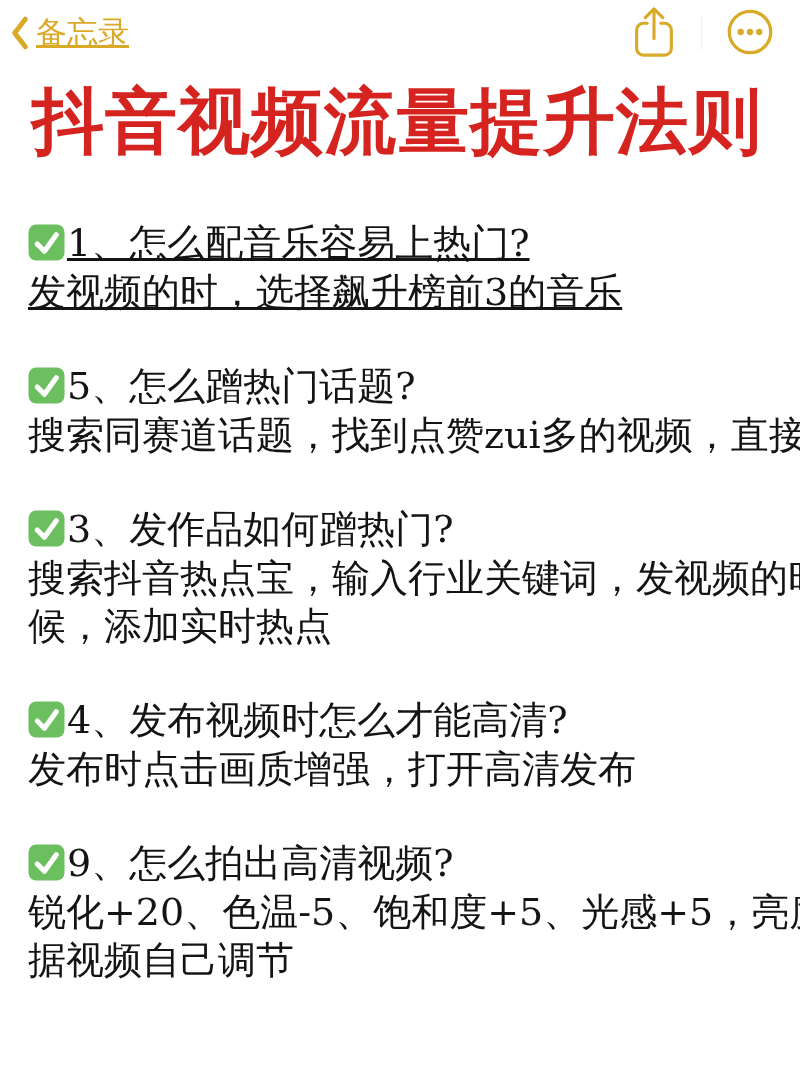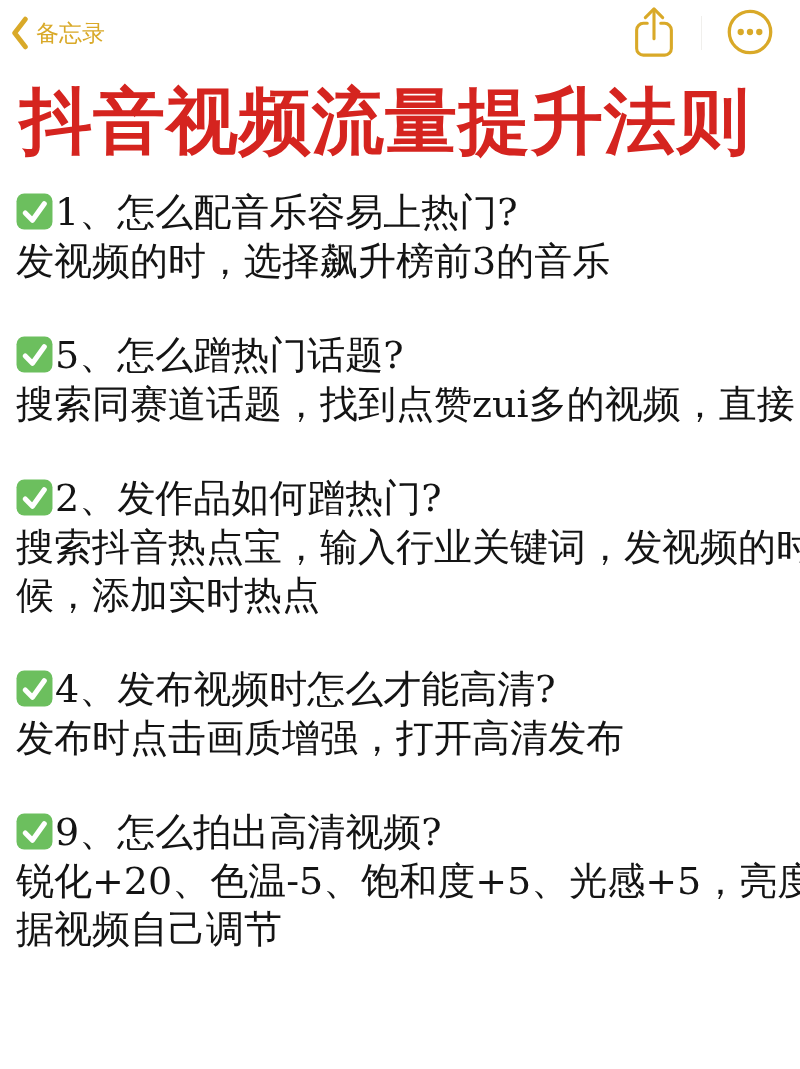--- a/index.html
+++ b/index.html
@@ -13,29 +13,30 @@
   }
   
   .topbar{
     display:flex;align-items:center;justify-content:space-between;
     height:62px;padding:2px 26px 0 10px;
     font-family:"Liberation Sans",sans-serif;
   }
   .back{
     display:flex;align-items:center;gap:6px;
     background:none;border:none;padding:0;cursor:pointer;
-    color:#D9A928;font-size:23px;
+    color:#D9A928;font-size:31px;
     font-family:"Liberation Sans",sans-serif;
+    text-decoration:underline;
   }
   .back svg{display:block;}
   .actions{display:flex;align-items:center;gap:24px;}
   .iconbtn{background:none;border:none;padding:0;cursor:pointer;display:flex;align-items:center;}
   .divider{width:1px;height:34px;background:#f0efec;}
   
-  .note{padding:0 16px;}
+  .note{padding:0 28px;}
   .title{
     margin:16px 0 0 4px;
     font-family:"Liberation Sans",sans-serif;
     font-weight:900;
     font-size:72px;line-height:82px;
     letter-spacing:1px;
     color:#D5241F;
     white-space:nowrap;
   }
   .qa{margin-top:0;}
@@ -45,21 +46,21 @@
     white-space:nowrap;
   }
   .check{
     display:inline-flex;flex:0 0 auto;
     width:37px;height:37px;margin-right:2px;
     position:relative;top:-1px;
   }
   .check svg{display:block;width:100%;height:100%;}
   .qa .a{font-size:38px;}
   .aline{line-height:48px;white-space:nowrap;}
-  .s1{margin-top:25px;}
+  .s1{margin-top:56px;text-decoration:underline;}
   .qa + .qa{margin-top:45px;}
 </style>
 </head>
 <body>
 
 <div class="screen">
 
   <header class="topbar">
     <button class="back">
       <span>
@@ -129,21 +130,21 @@
     </section>
 
     <section class="qa">
       <div class="q">
         <span class="check">
           <svg viewBox="0 0 36 36">
               <rect x="0.5" y="0.5" width="35" height="35" rx="7.5" fill="#6CBF5E"></rect>
               <polyline points="9,19.5 16,26.5 27.5,10.5" fill="none" stroke="#ffffff" stroke-width="5" stroke-linecap="round" stroke-linejoin="round"></polyline>
             </svg>
         </span>
-        <span>2、发作品如何蹭热门?</span>
+        <span>3、发作品如何蹭热门?</span>
       </div>
       <div class="a">
         <div class="aline">搜索抖音热点宝，输入行业关键词，发视频的时</div>
         <div class="aline">候，添加实时热点</div>
       </div>
     </section>
 
     <section class="qa">
       <div class="q">
         <span class="check">

